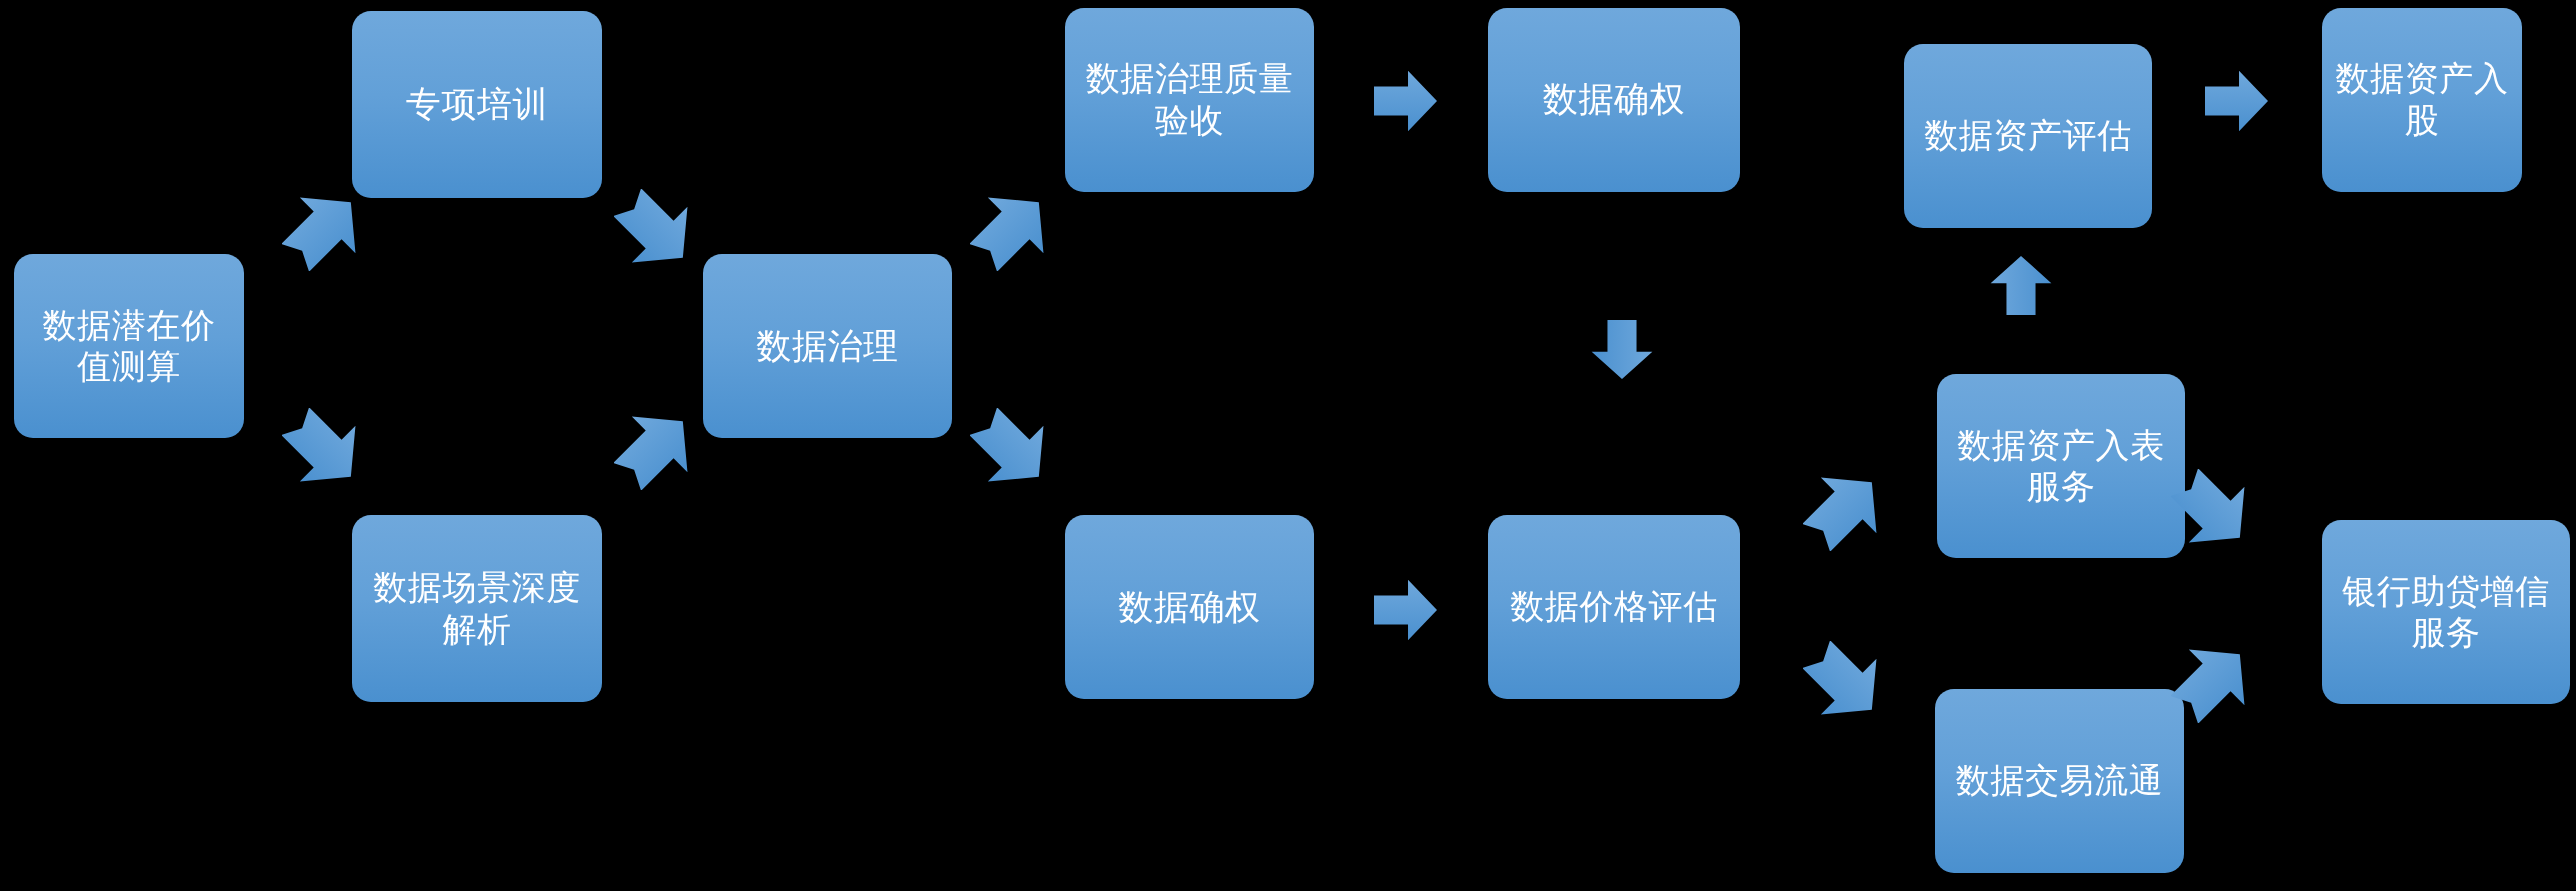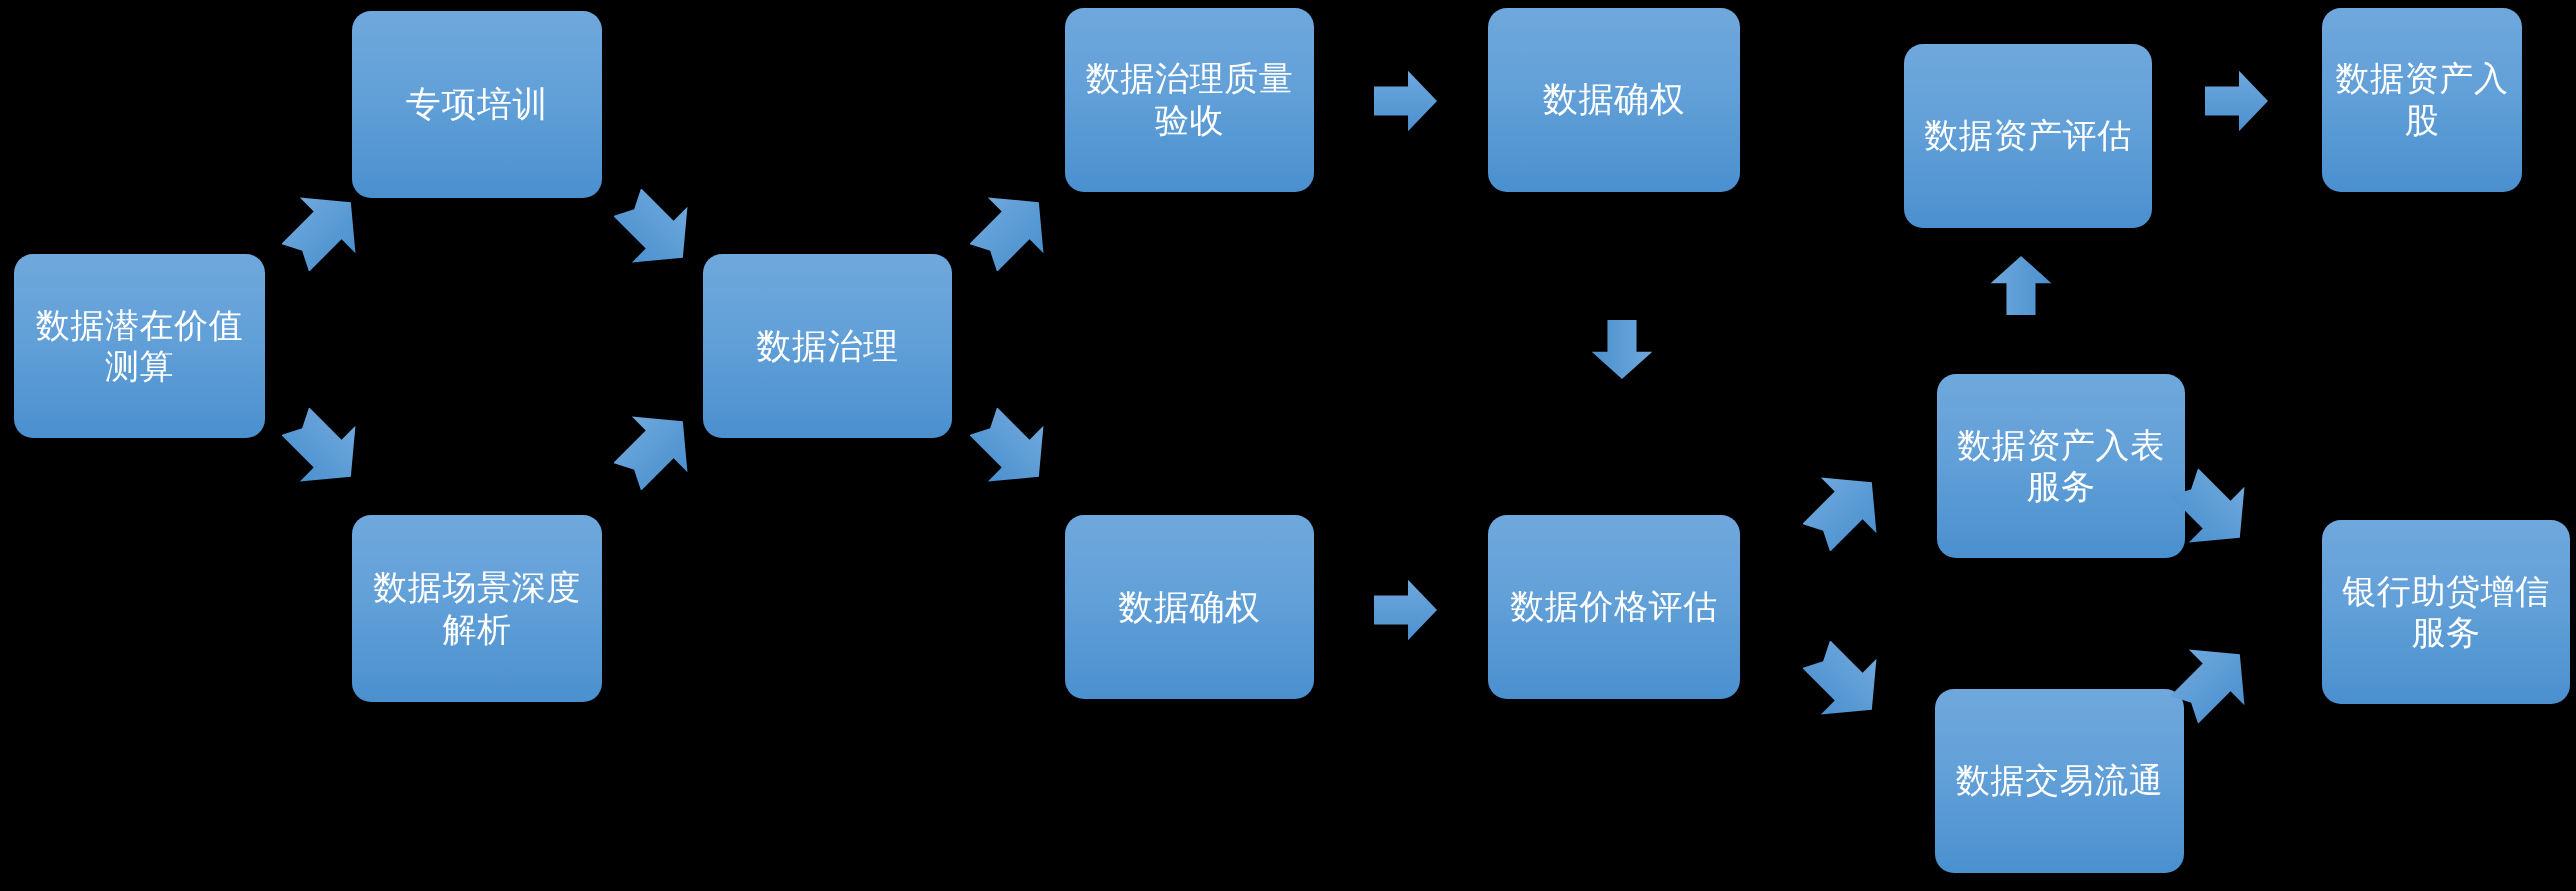--- a/index.html
+++ b/index.html
@@ -44,21 +44,21 @@
     position: absolute;
     pointer-events: none;
   }
   .arrow svg { display: block; width: 100%; height: 100%; }
 </style>
 </head>
 <body>
 
 <div id="stage">
   <div id="nodes-layer">
-      <div class="node fs-md" style="left: 14px; top: 254px; width: 251px; height: 184px;">
+      <div class="node fs-md" style="left: 14px; top: 254px; width: 230px; height: 184px;">
         <span class="label">数据潜在价值测算</span>
       </div>
       <div class="node fs-lg" style="left: 352px; top: 11px; width: 250px; height: 187px;">
         <span class="label">专项培训</span>
       </div>
       <div class="node fs-md" style="left: 352px; top: 515px; width: 250px; height: 187px;">
         <span class="label">数据场景深度解析</span>
       </div>
       <div class="node fs-lg" style="left: 703px; top: 254px; width: 249px; height: 184px;">
         <span class="label">数据治理</span>

